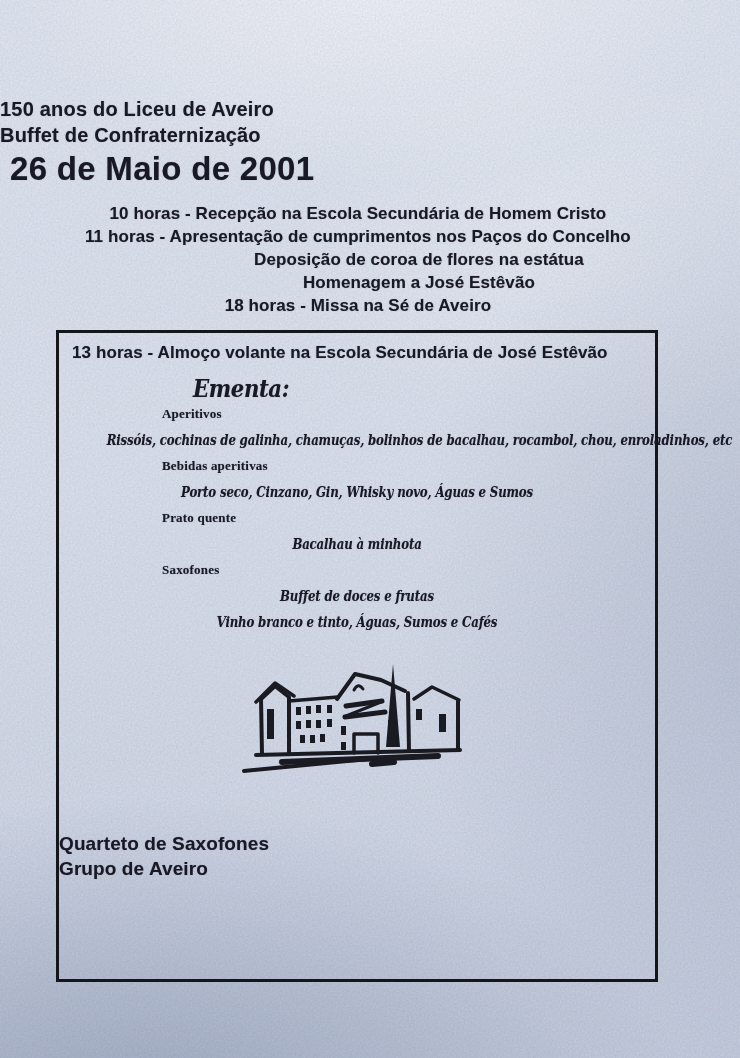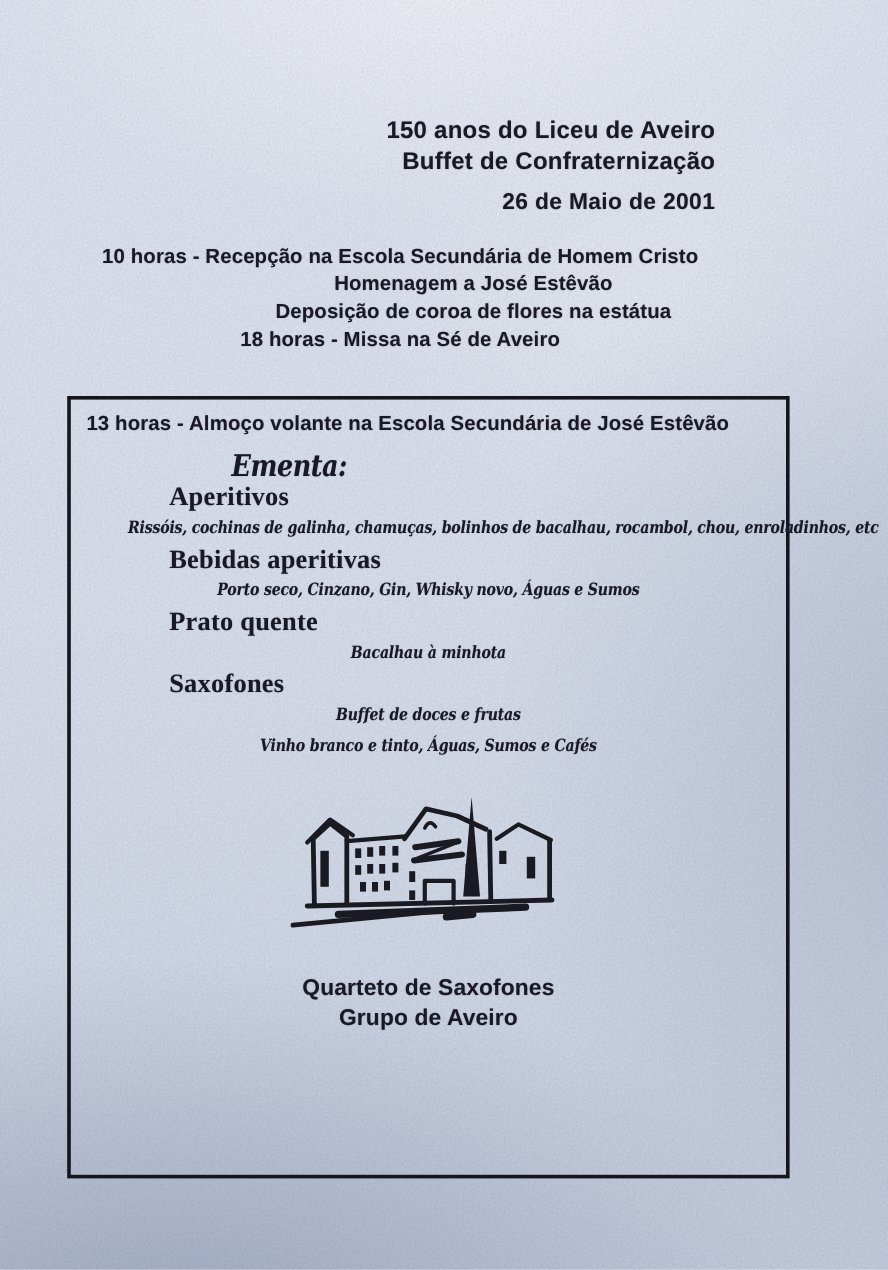--- a/index.html
+++ b/index.html
@@ -12,48 +12,48 @@
     position:absolute;inset:0;width:740px;height:1058px;
     background:
       radial-gradient(520px 300px at 50% -2%, rgba(255,255,255,.55), rgba(255,255,255,0) 70%),
       radial-gradient(900px 520px at 18% 106%, rgba(108,122,152,.42), rgba(108,122,152,0) 62%),
       radial-gradient(620px 860px at 106% 58%, rgba(120,134,164,.28), rgba(120,134,164,0) 60%),
       radial-gradient(420px 260px at 78% 24%, rgba(255,255,255,.28), rgba(255,255,255,0) 70%),
       linear-gradient(175deg,#e3e8f2 0%,#dde3ee 45%,#d3dae8 78%,#c9d1e1 100%);
     color:#191926;
   }
   .grain{position:absolute;inset:0;pointer-events:none;opacity:.34;mix-blend-mode:multiply;}
-  .header{position:absolute;top:96px;left:0;width:596px;text-align:right;font-weight:700;}
+  .header{position:absolute;top:96px;left:0;width:596px;text-align:left;font-weight:700;}
   .h-line{font-size:20px;line-height:26px;letter-spacing:.2px;}
-  .h-date{font-size:19px;line-height:34px;margin-top:4px;letter-spacing:.3px;}
+  .h-date{font-size:33px;line-height:34px;margin-top:4px;letter-spacing:.3px;padding-left:10px;}
   .schedule{position:absolute;top:202px;left:85px;font-size:17px;font-weight:700;line-height:23px;letter-spacing:.1px;text-align:center;}
   .sch-line.indent{padding-left:122px;}
   .program-box{
     position:absolute;left:56px;top:330px;width:596px;height:646px;
     border:3px solid #15151c;
   }
   .lunch{margin:10px 0 0 13px;font-size:17px;font-weight:700;letter-spacing:.1px;}
   .script{
     font-family:"DejaVu Serif","Liberation Serif",serif;
     font-style:italic;font-weight:700;
   }
   .menu-title{
     margin:14px 0 0 134px;font-size:25px;line-height:24px;
     transform:scaleX(.85);transform-origin:0 50%;letter-spacing:-.5px;
   }
   .menu-heading{
     font-family:"Liberation Serif","DejaVu Serif",serif;font-weight:700;
-    font-size:22px;line-height:26px;margin-left:82px;letter-spacing:.2px;
+    font-size:13px;line-height:26px;margin-left:103px;letter-spacing:.2px;
   }
   .menu-detail{
     font-size:14px;line-height:26px;text-align:center;white-space:nowrap;
     transform:scaleX(.84);transform-origin:50% 50%;letter-spacing:-.2px;
   }
   .sketch{display:block;margin:22px auto 0;}
-  .performers{margin-top:36px;text-align:center;font-size:19px;font-weight:700;line-height:25px;letter-spacing:.1px;}
+  .performers{margin-top:56px;font-size:19px;font-weight:700;line-height:25px;letter-spacing:.1px;}
   .txt{text-shadow:0 0 1px rgba(22,22,38,.35);}
 </style>
 </head>
 <body>
 
 <div class="page">
 
   <svg class="grain" width="740" height="1058">
     <filter id="grainf">
       <feTurbulence type="fractalNoise" baseFrequency="0.55" numOctaves="2" stitchTiles="stitch"></feTurbulence>
@@ -63,22 +63,23 @@
   </svg>
 
   <div class="header txt">
     <div class="h-line">150 anos do Liceu de Aveiro</div>
     <div class="h-line">Buffet de Confraternização</div>
     <div class="h-date">26 de Maio de 2001</div>
   </div>
 
   <div class="schedule txt">
     <div class="sch-line">10 horas - Recepção na Escola Secundária de Homem Cristo</div>
+    <div class="sch-line">11 horas - Apresentação de cumprimentos nos Paços do Concelho</div>
+    <div class="sch-line indent">Deposição de coroa de flores na estátua</div>
     <div class="sch-line indent">Homenagem a José Estêvão</div>
-    <div class="sch-line indent">Deposição de coroa de flores na estátua</div>
     <div class="sch-line">18 horas - Missa na Sé de Aveiro</div>
   </div>
 
   <div class="program-box">
     <div class="lunch txt">13 horas - Almoço volante na Escola Secundária de José Estêvão</div>
 
     <div class="menu-title script txt">Ementa:</div>
 
     <div class="menu-heading txt">Aperitivos</div>
     <div class="menu-detail script txt">Rissóis, cochinas de galinha, chamuças, bolinhos de bacalhau, rocambol, chou, enroladinhos, etc</div>

